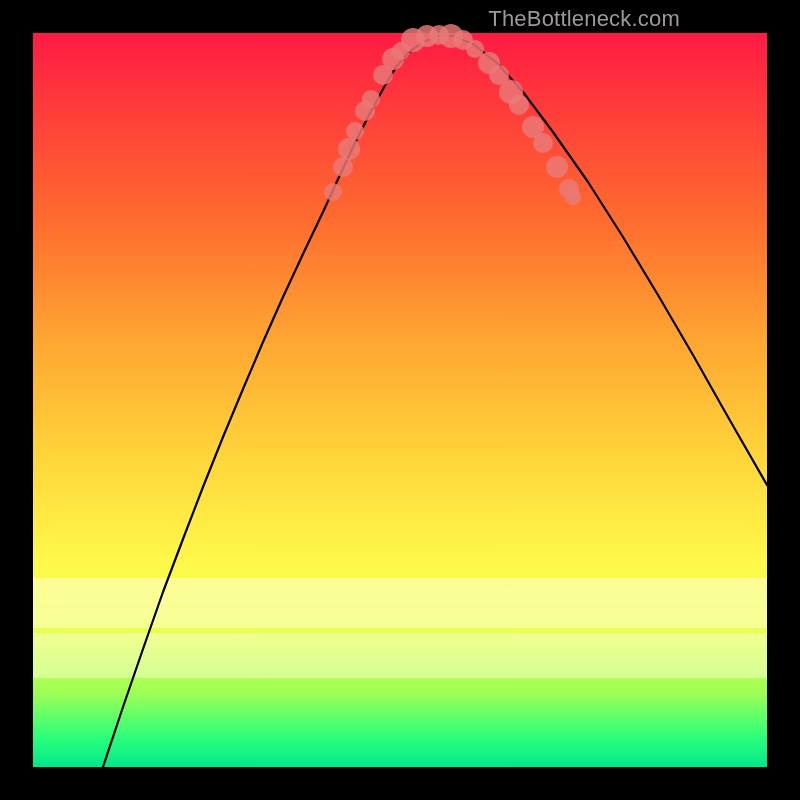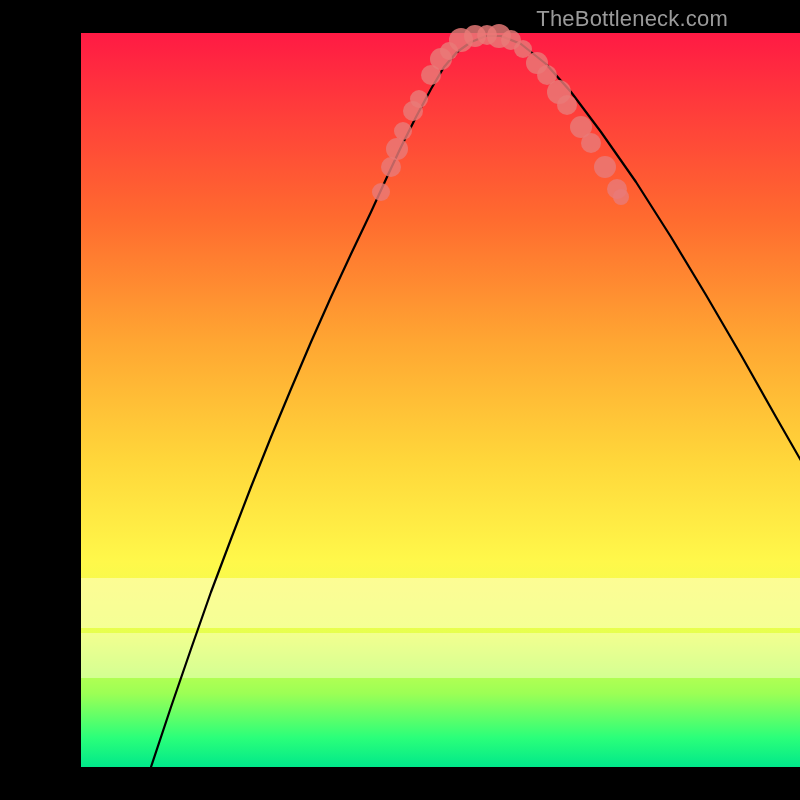--- a/index.html
+++ b/index.html
@@ -2,21 +2,20 @@
 <html><head>
 <meta charset="utf-8">
 <style>
   * { margin: 0; padding: 0; box-sizing: border-box; }
   html, body { width: 800px; height: 800px; overflow: hidden; background: #000; }
   #stage {
     position: relative;
     width: 692px;
     height: 800px;
     background: #000;
-    margin-left: 48px;
   }
   #plot {
     position: absolute;
     left: 33px;
     top: 33px;
     width: 734px;
     height: 734px;
     background: linear-gradient(to bottom,
       #ff1a44 0%,
       #ff3b3b 10%,

